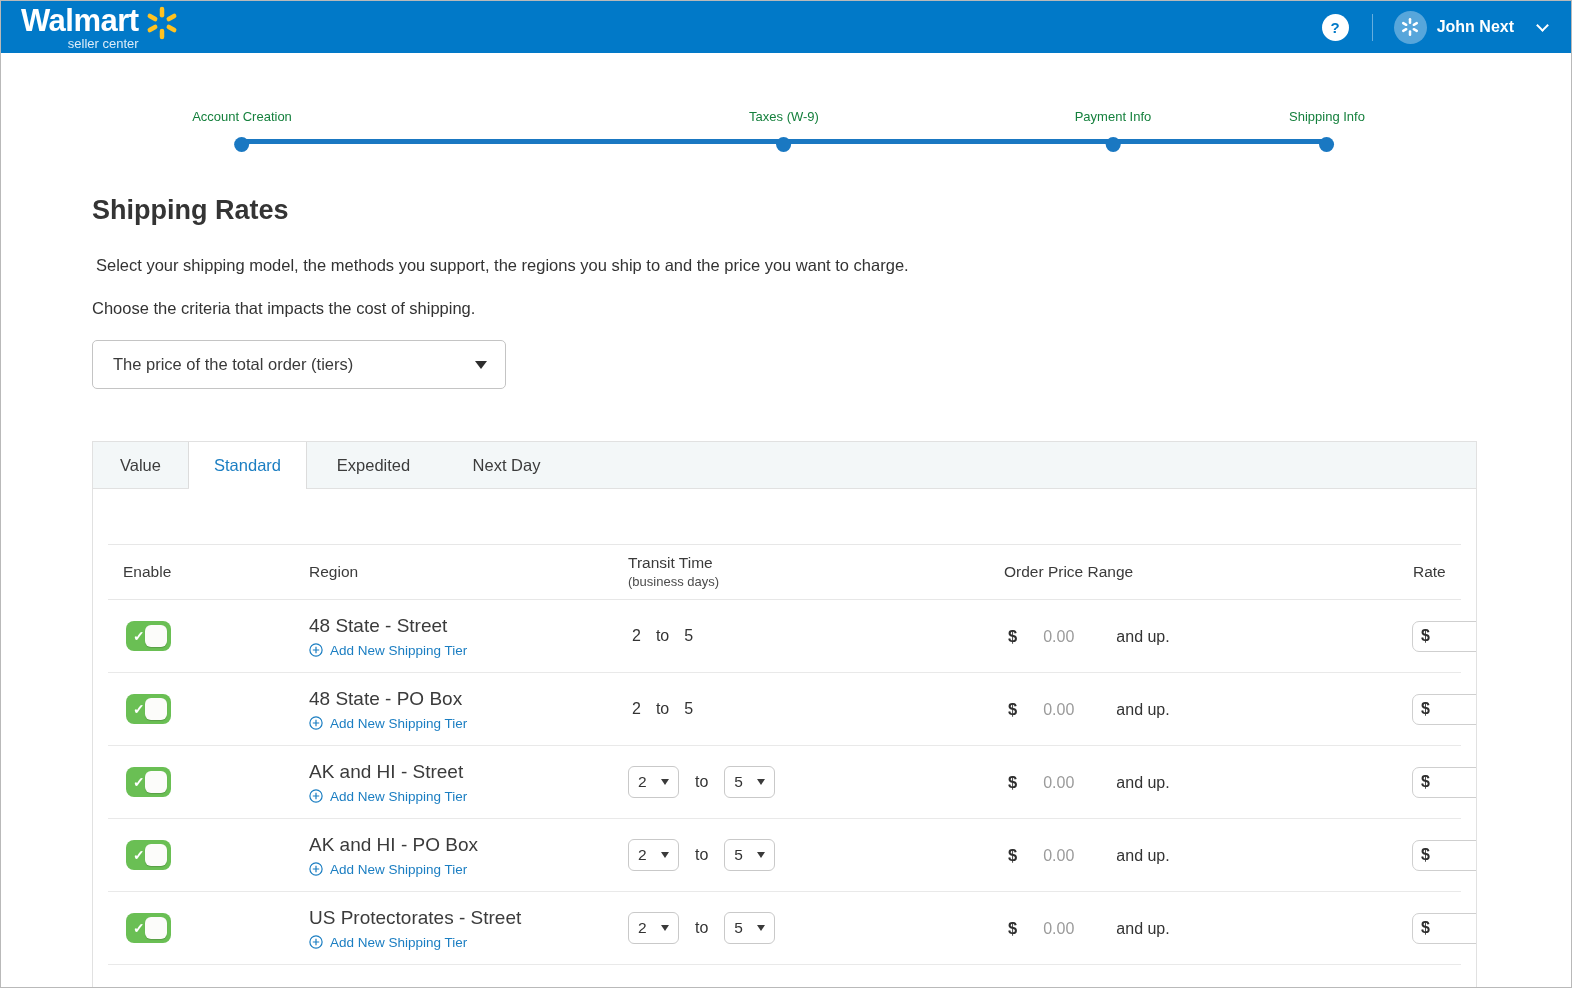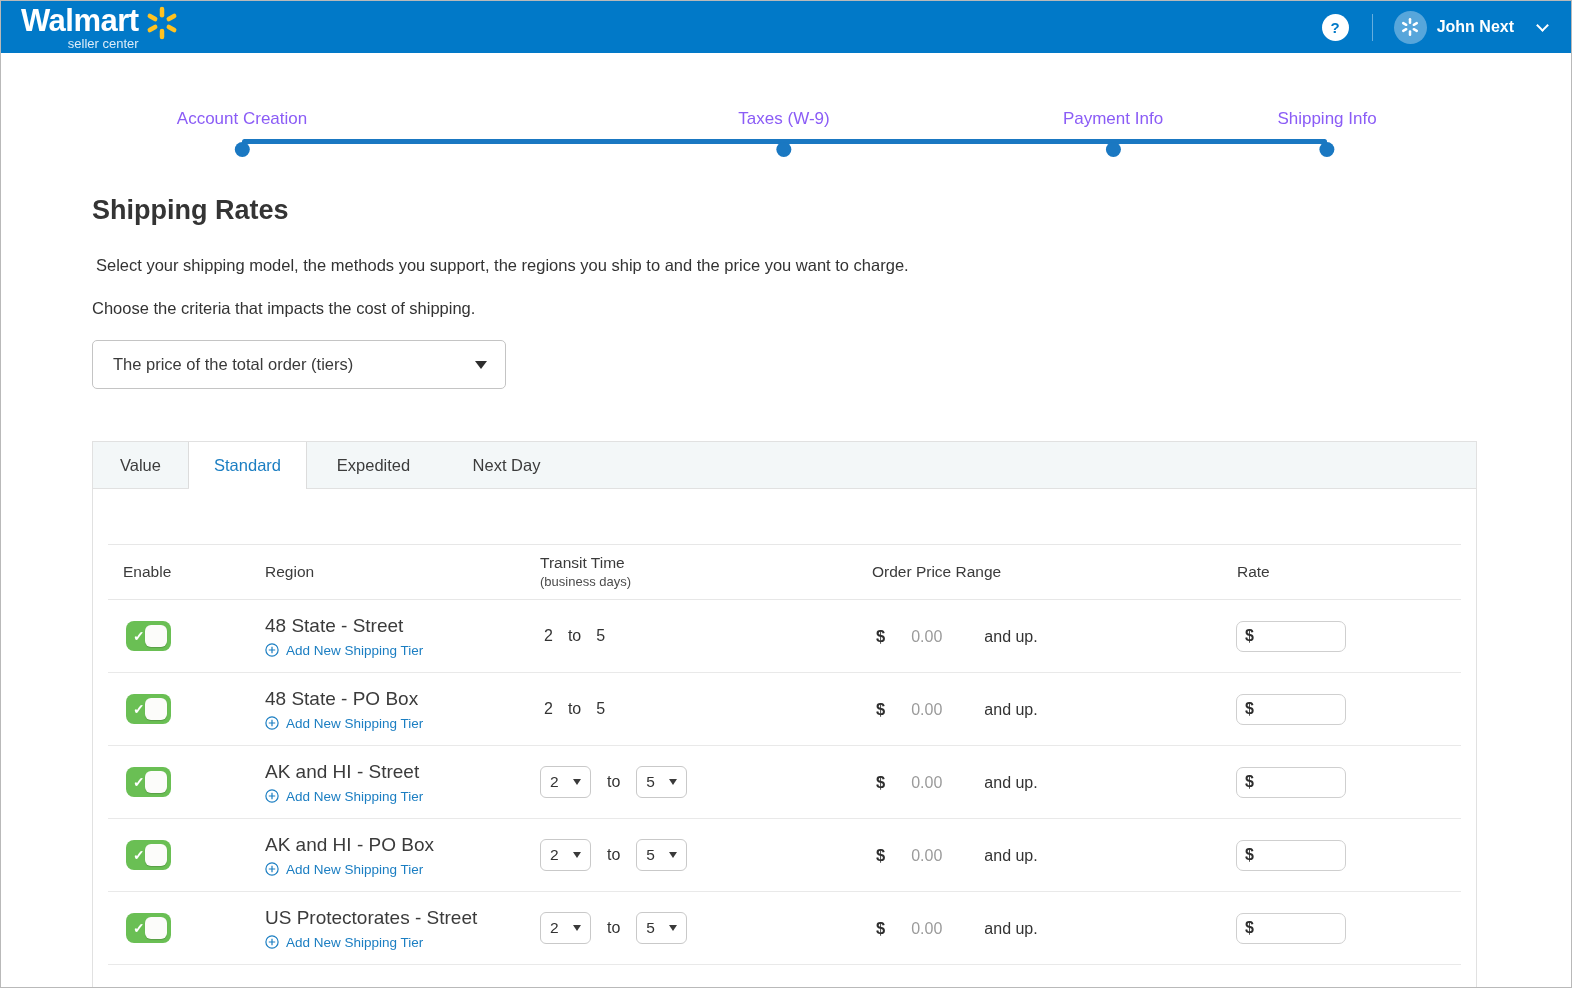--- a/index.html
+++ b/index.html
@@ -29,21 +29,21 @@
   .user-name { color:#fff; font-size:16px; font-weight:600; margin-left:10px; }
   .chev { width:9px; height:9px; border-right:2px solid #fff; border-bottom:2px solid #fff;
           transform:rotate(45deg); margin-left:24px; margin-top:-4px; }
 
   
   .stepper { position:relative; height:98px; }
   .track { position:absolute; left:241px; width:1085px; top:86px; height:5px;
            background:#1a78c2; border-radius:3px; }
   .step { position:absolute; top:56px; display:flex; flex-direction:column;
           align-items:center; transform:translateX(-50%); }
-  .step-label { font-size:17px; color:#8b5cf6; white-space:nowrap; }
+  .step-label { font-size:13px; color:#15803d; white-space:nowrap; }
   .dot { width:15px; height:15px; border-radius:50%; background:#1a78c2; margin-top:13px;
          cursor:pointer; }
 
   
   main { padding:0 0 0 91px; }
   h1.page-title { font-size:27px; font-weight:600; color:#343434; margin:44px 0 0; }
   p.desc { font-size:16.5px; color:#333; margin:30px 4px 0; }
   p.criteria { font-size:16.5px; color:#333; margin:24px 0 0; }
 
   .select-lg { margin-top:22px; width:414px; height:49px; border:1px solid #c4c4c4;
@@ -62,21 +62,21 @@
          color:#3c3c3c; cursor:pointer; }
   .tab.t-value { width:96px; border-right:1px solid #dcdcdc; }
   .tab.t-active { width:118px; background:#fff; border-right:1px solid #dcdcdc;
                   color:#1b7ec2; position:relative; z-index:2; }
   .tab.t-plain { width:133px; }
 
   
   .panel { width:1385px; border:1px solid #e1e1e1; border-top:none; background:#fff;
            height:500px; padding:55px 15px 0; overflow:hidden; }
   .thead, .trow { display:grid; grid-template-columns:157px 275px 308px 380px 1fr;
-                  align-items:center; }
+                  align-items:center;gap:44px; }
   .thead { height:56px; border-top:1px solid #e7e7e7; border-bottom:1px solid #e7e7e7;
            font-size:15.5px; color:#3b3b3b; }
   .th-enable { padding-left:15px; }
   .th-transit { line-height:1.3; }
   .th-transit .sub { font-size:13px; color:#4c4c4c; }
   .th-price { padding-left:24px; }
   .th-rate { padding-left:9px; }
 
   .trow { height:73px; border-bottom:1px solid #e9e9e9; }
   .cell-enable { padding-left:18px; }

